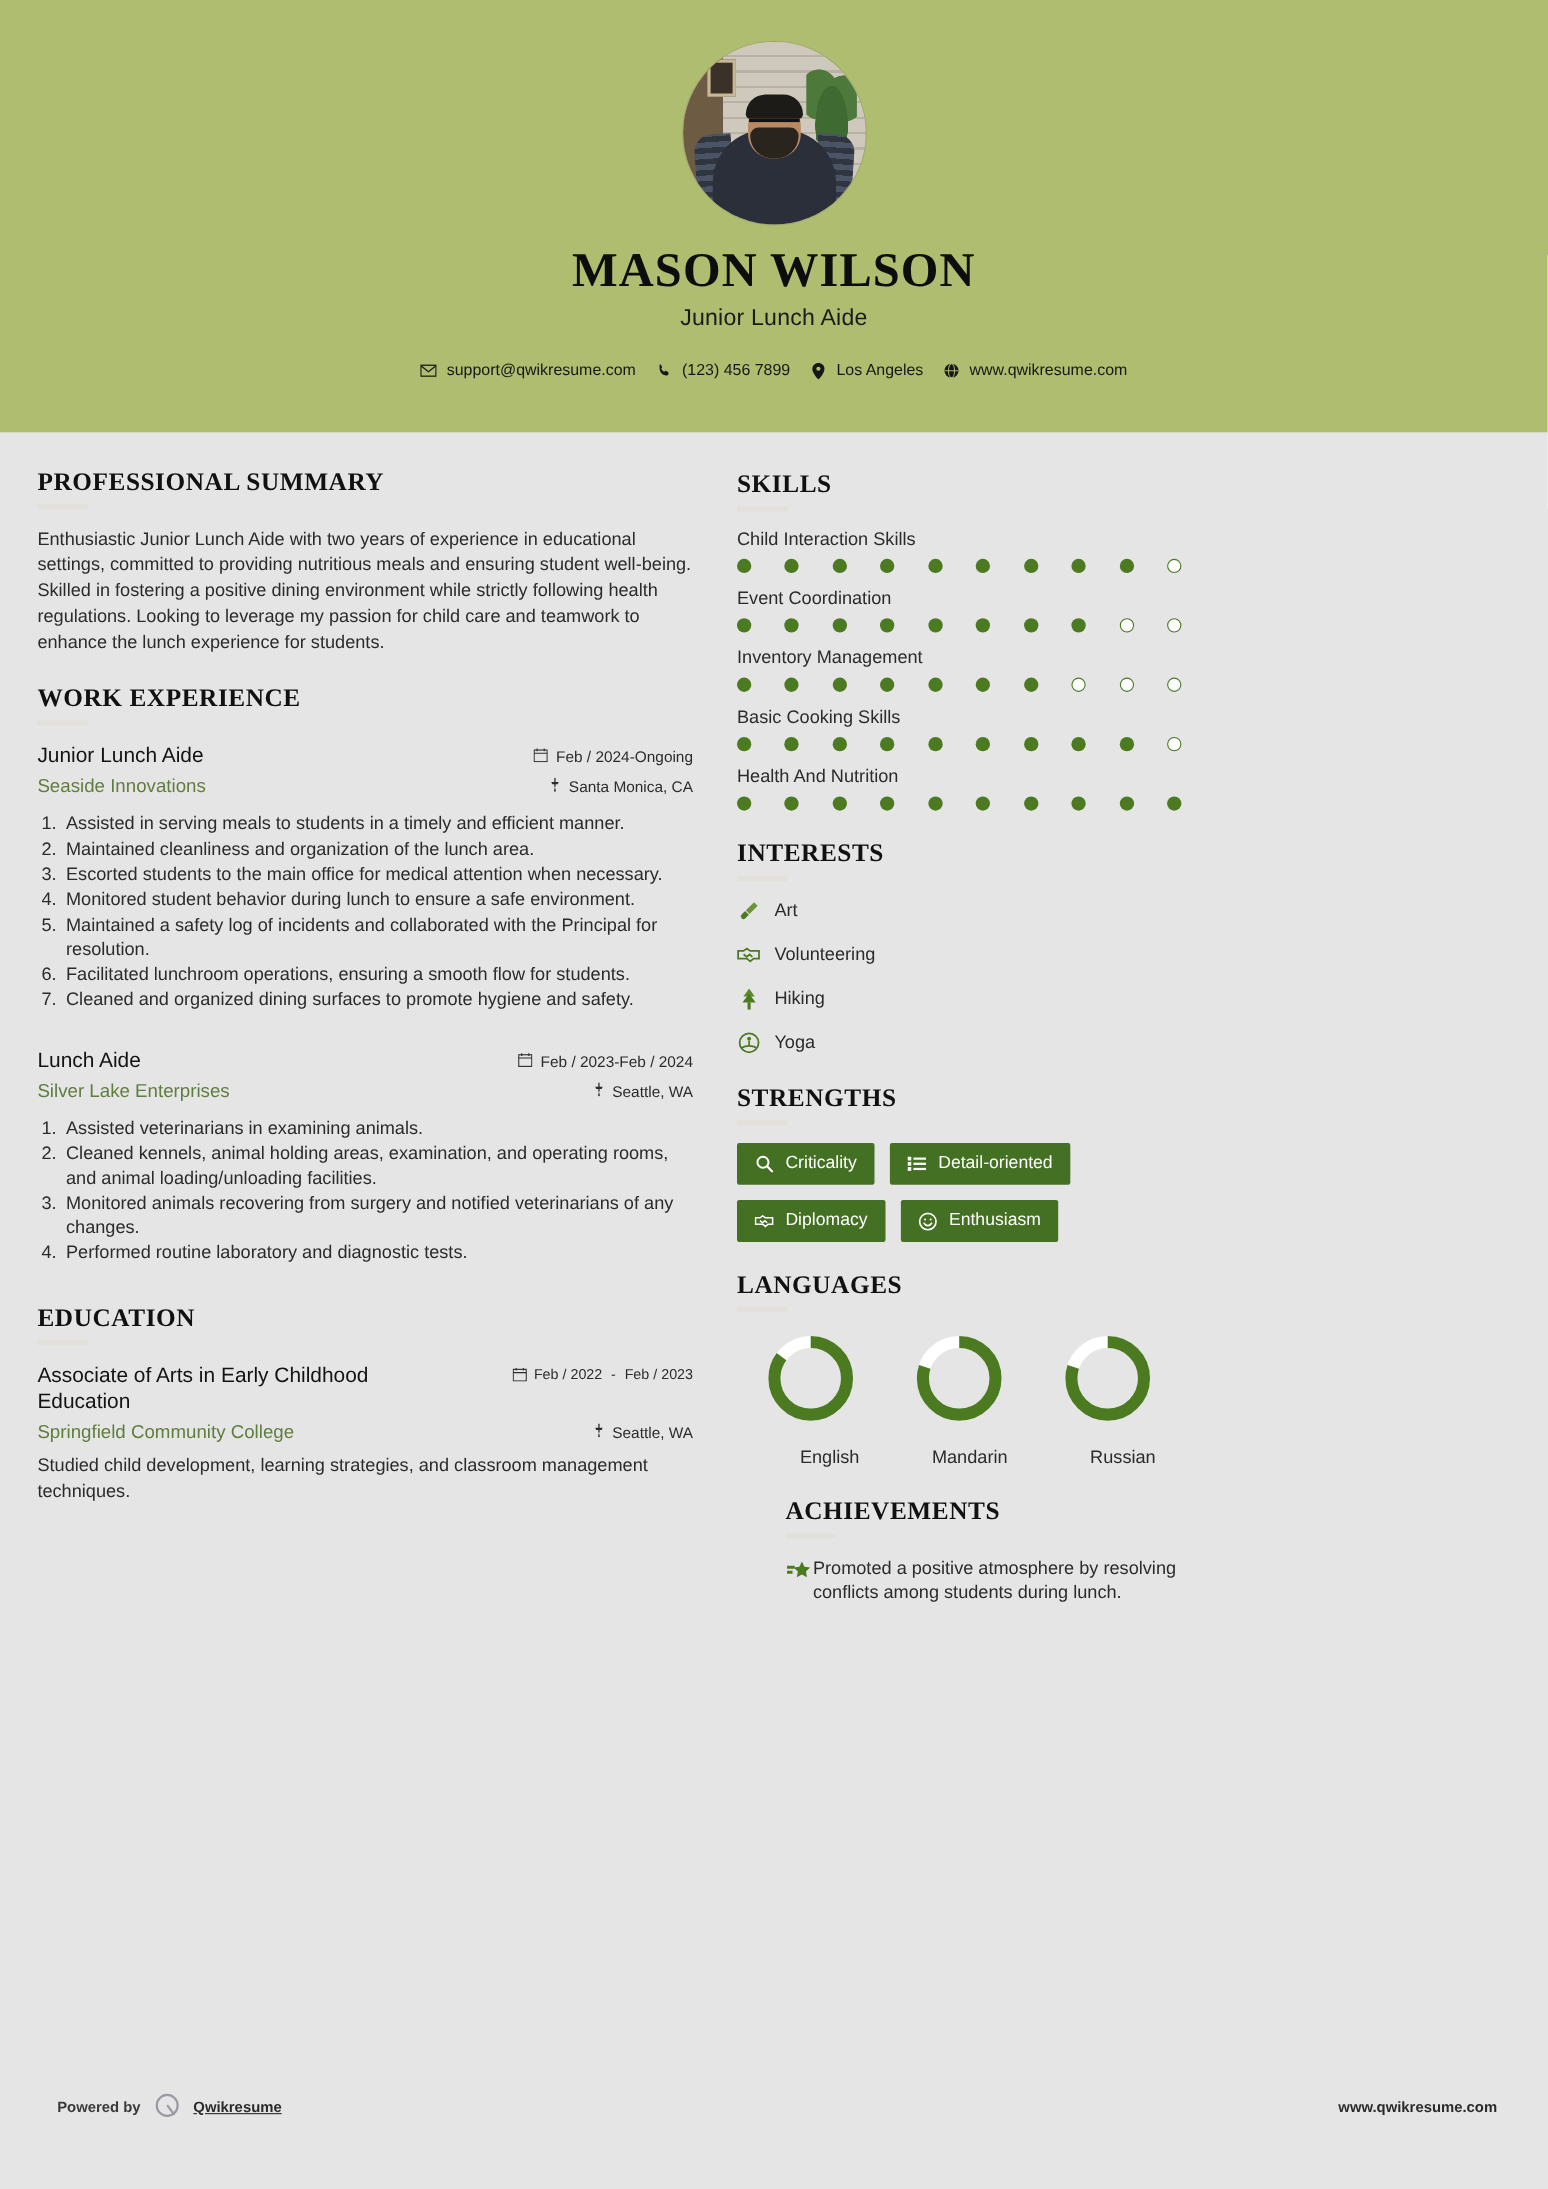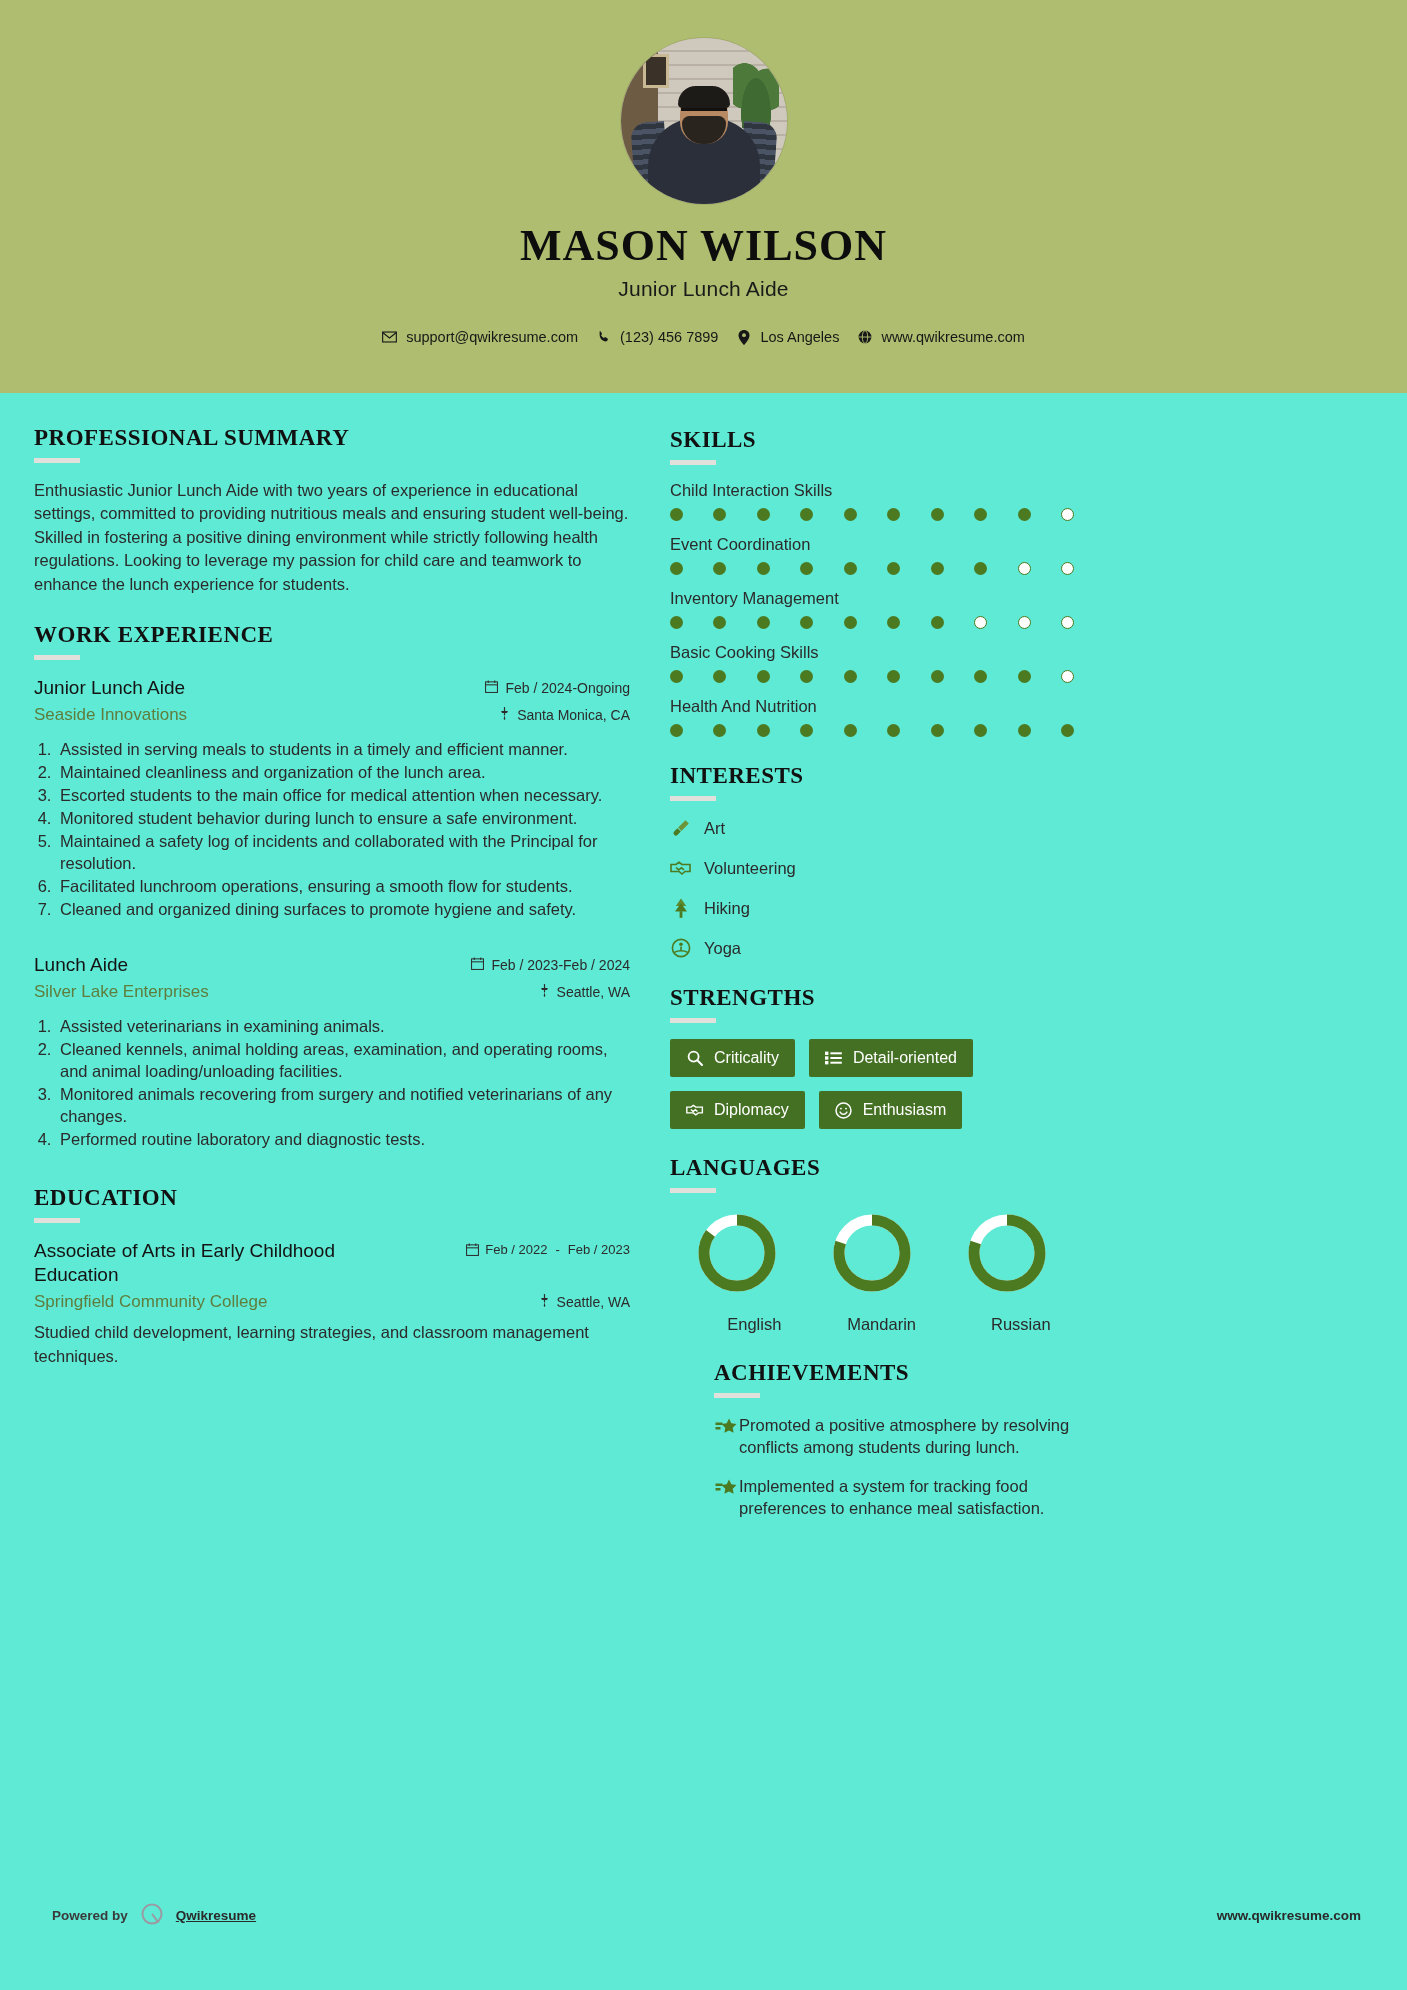--- a/index.html
+++ b/index.html
@@ -4,21 +4,21 @@
 <style>
   * { box-sizing: border-box; margin: 0; padding: 0; }
   body {
     width: 1407px;
     height: 1990px;
     background: #ffffff;
     font-family: "Liberation Sans", sans-serif;
     color: #222222;
     overflow: hidden;
   }
-  .page { position: relative; width: 1407px; height: 1990px; background:#5eead4; }
+  .page { position: relative; width: 1407px; height: 1990px; background:#e5e5e5; }
 
   
   .header {
     width: 100%;
     height: 393px;
     background: #aebd6f;
     display: flex;
     flex-direction: column;
     align-items: center;
     padding-top: 38px;
@@ -608,29 +608,20 @@
 
         <div class="ach-item">
           <span class="ach-ico">
             <svg width="24" height="24" viewBox="0 0 24 24">
                 <path d="M1.5 6.5h7v2.6h-7zM1.5 11h5v2.6h-5z" fill="#4c7a21"></path>
                 <path d="M15 2.6l2.3 4.7 5.2.8-3.8 3.6.9 5.1-4.6-2.4-4.6 2.4.9-5.1-3.8-3.6 5.2-.8z" fill="#4c7a21"></path>
               </svg>
           </span>
           <span class="ach-txt">Promoted a positive atmosphere by resolving conflicts among students during lunch.</span>
         </div>
-        <div class="ach-item">
-          <span class="ach-ico">
-            <svg width="24" height="24" viewBox="0 0 24 24">
-                <path d="M1.5 6.5h7v2.6h-7zM1.5 11h5v2.6h-5z" fill="#4c7a21"></path>
-                <path d="M15 2.6l2.3 4.7 5.2.8-3.8 3.6.9 5.1-4.6-2.4-4.6 2.4.9-5.1-3.8-3.6 5.2-.8z" fill="#4c7a21"></path>
-              </svg>
-          </span>
-          <span class="ach-txt">Implemented a system for tracking food preferences to enhance meal satisfaction.</span>
-        </div>
       </div>
 
     </div>
   </div>
 
   <div class="footer">
     <div class="powered">
       <span>Powered by</span>
       <span class="q-logo">
         <svg width="26" height="26" viewBox="0 0 26 26">

